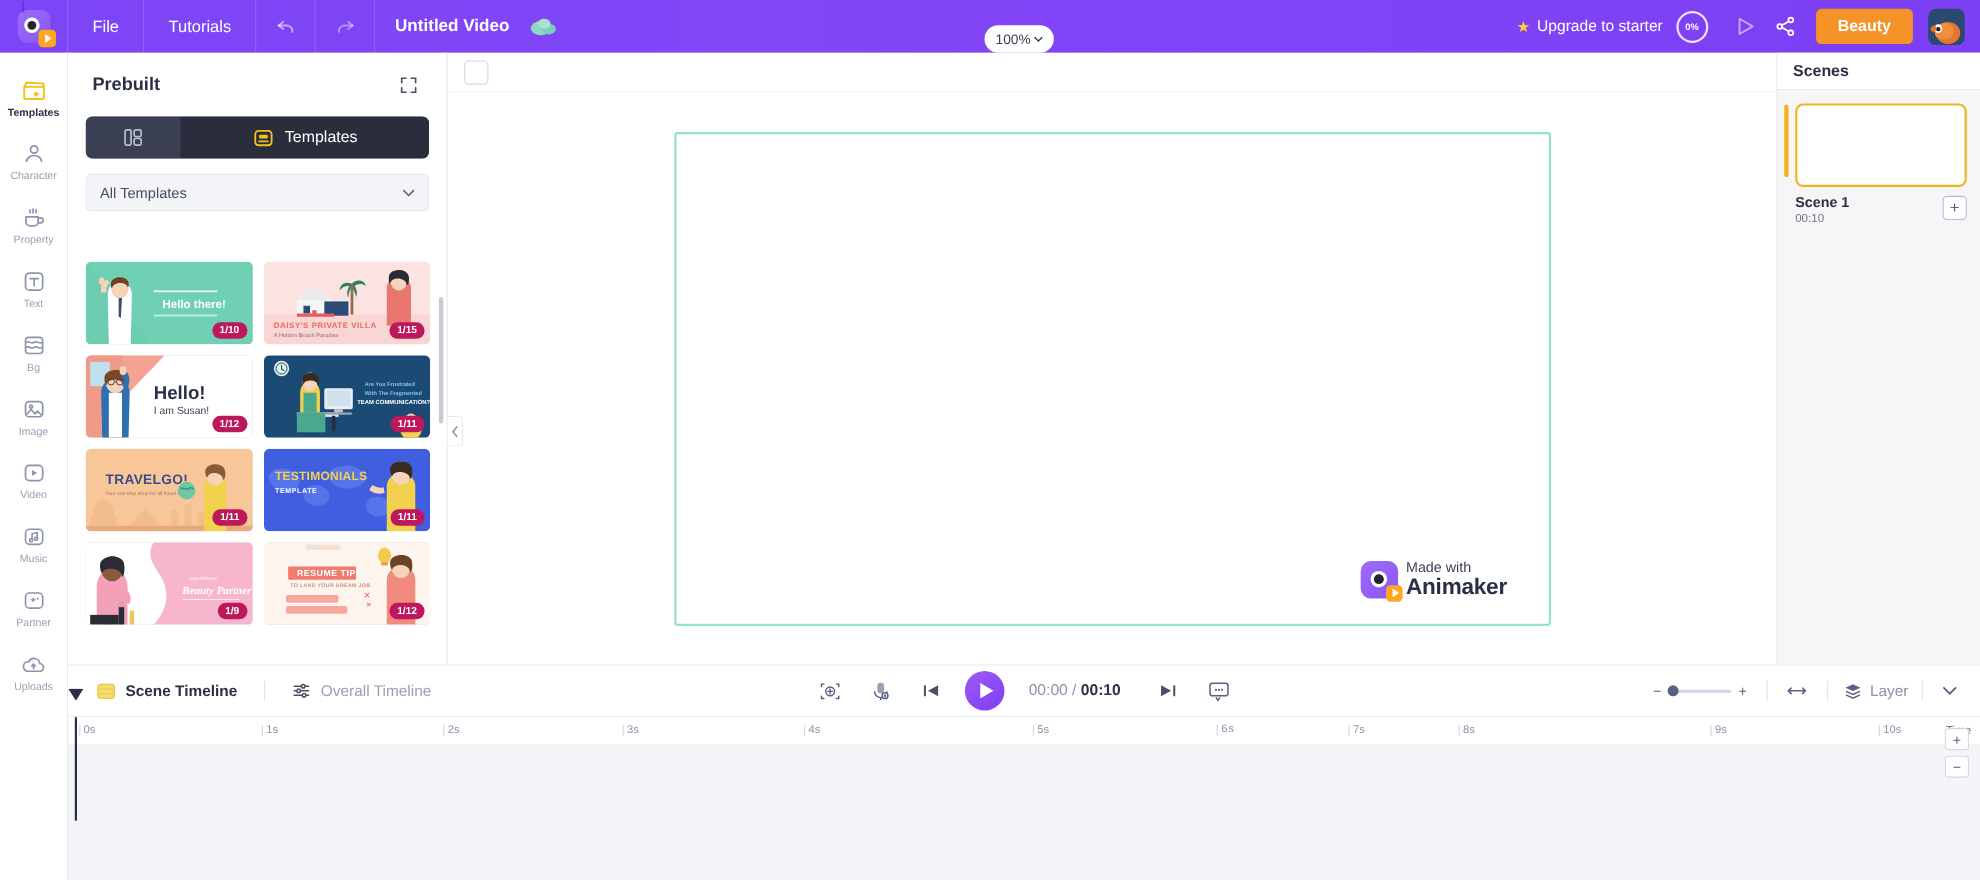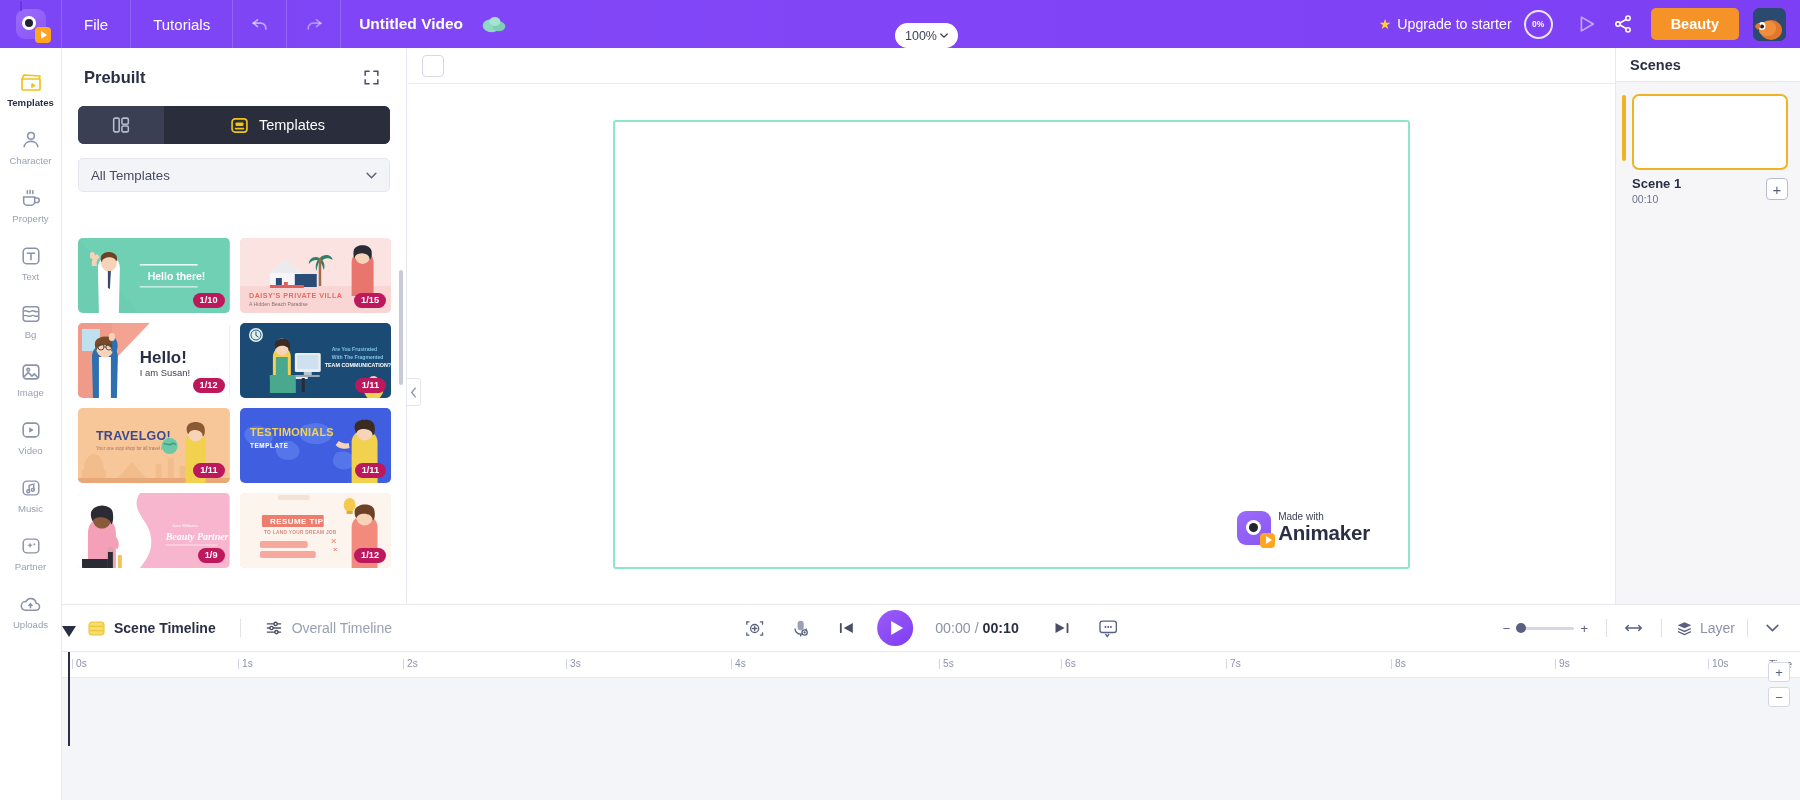--- a/index.html
+++ b/index.html
@@ -188,21 +188,21 @@
   }
   .wm-logo {
     width: 34px; height: 34px; border-radius: 9px;
     background: linear-gradient(145deg,#9b6cf8,#8a56f6);
     display:flex; align-items:center; justify-content:center; position:relative;
   }
   .wm-eye { width:15px;height:15px;border-radius:50%;background:#fff;display:flex;align-items:center;justify-content:center;margin-left:-2px;}
   .wm-eye::after{content:"";width:9px;height:9px;border-radius:50%;background:#23252e;}
   .wm-play{position:absolute;right:-4px;bottom:-3px;width:15px;height:15px;border-radius:4px;background:#ffa51f;display:flex;align-items:center;justify-content:center;}
   .wm-play::after{content:"";border-left:6px solid #fff;border-top:4px solid transparent;border-bottom:4px solid transparent;margin-left:2px;}
-  .wm-txt-small { font-size: 10px; color: #3b3f53; line-height: 1.1; }
+  .wm-txt-small { font-size: 13px; color: #3b3f53; line-height: 1.1; }
   .wm-txt-big { font-size: 20.5px; font-weight: bold; color: #2b2f45; line-height: 1.05; letter-spacing: -0.2px; }
 
   
   .scenes {
     position: absolute; right: 0; top: 48px; width: 185px; height: 556px;
     background: #f6f6f9; border-left: 1px solid #e8e9ee;
   }
   .scenes-head {
     height: 34px; background:#fff; border-bottom: 1px solid #e8e9ee;
     display:flex; align-items:center; padding-left: 14px;
@@ -878,23 +878,23 @@
     </div>
   </div>
 
   <div class="ruler">
     <div class="tick" style="left: 14px;">0s</div>
     <div class="tick" style="left: 180px;">1s</div>
     <div class="tick" style="left: 345px;">2s</div>
     <div class="tick" style="left: 508px; text-align: center;">3s</div>
     <div class="tick" style="left: 673px;">4s</div>
     <div class="tick" style="left: 839px; margin-left: 42px;">5s</div>
-    <div class="tick" style="left: 1003px;">6s</div>
+    <div class="tick" style="left: 1048px; font-family: Liberation Mono, monospace;">6s</div>
     <div class="tick" style="left: 1168px;">7s</div>
-    <div class="tick" style="left: 1333px;">8s</div>
+    <div class="tick" style="left: 1268px;">8s</div>
     <div class="tick" style="left: 1497px;">9s</div>
     <div class="tick" style="left: 1650px;">10s</div>
     <div class="time-label">Time</div>
   </div>
 
   <div class="tracks">
     <div class="playhead">
       <div class="playhead-head"></div>
     </div>
     <div class="zoom-btns">

